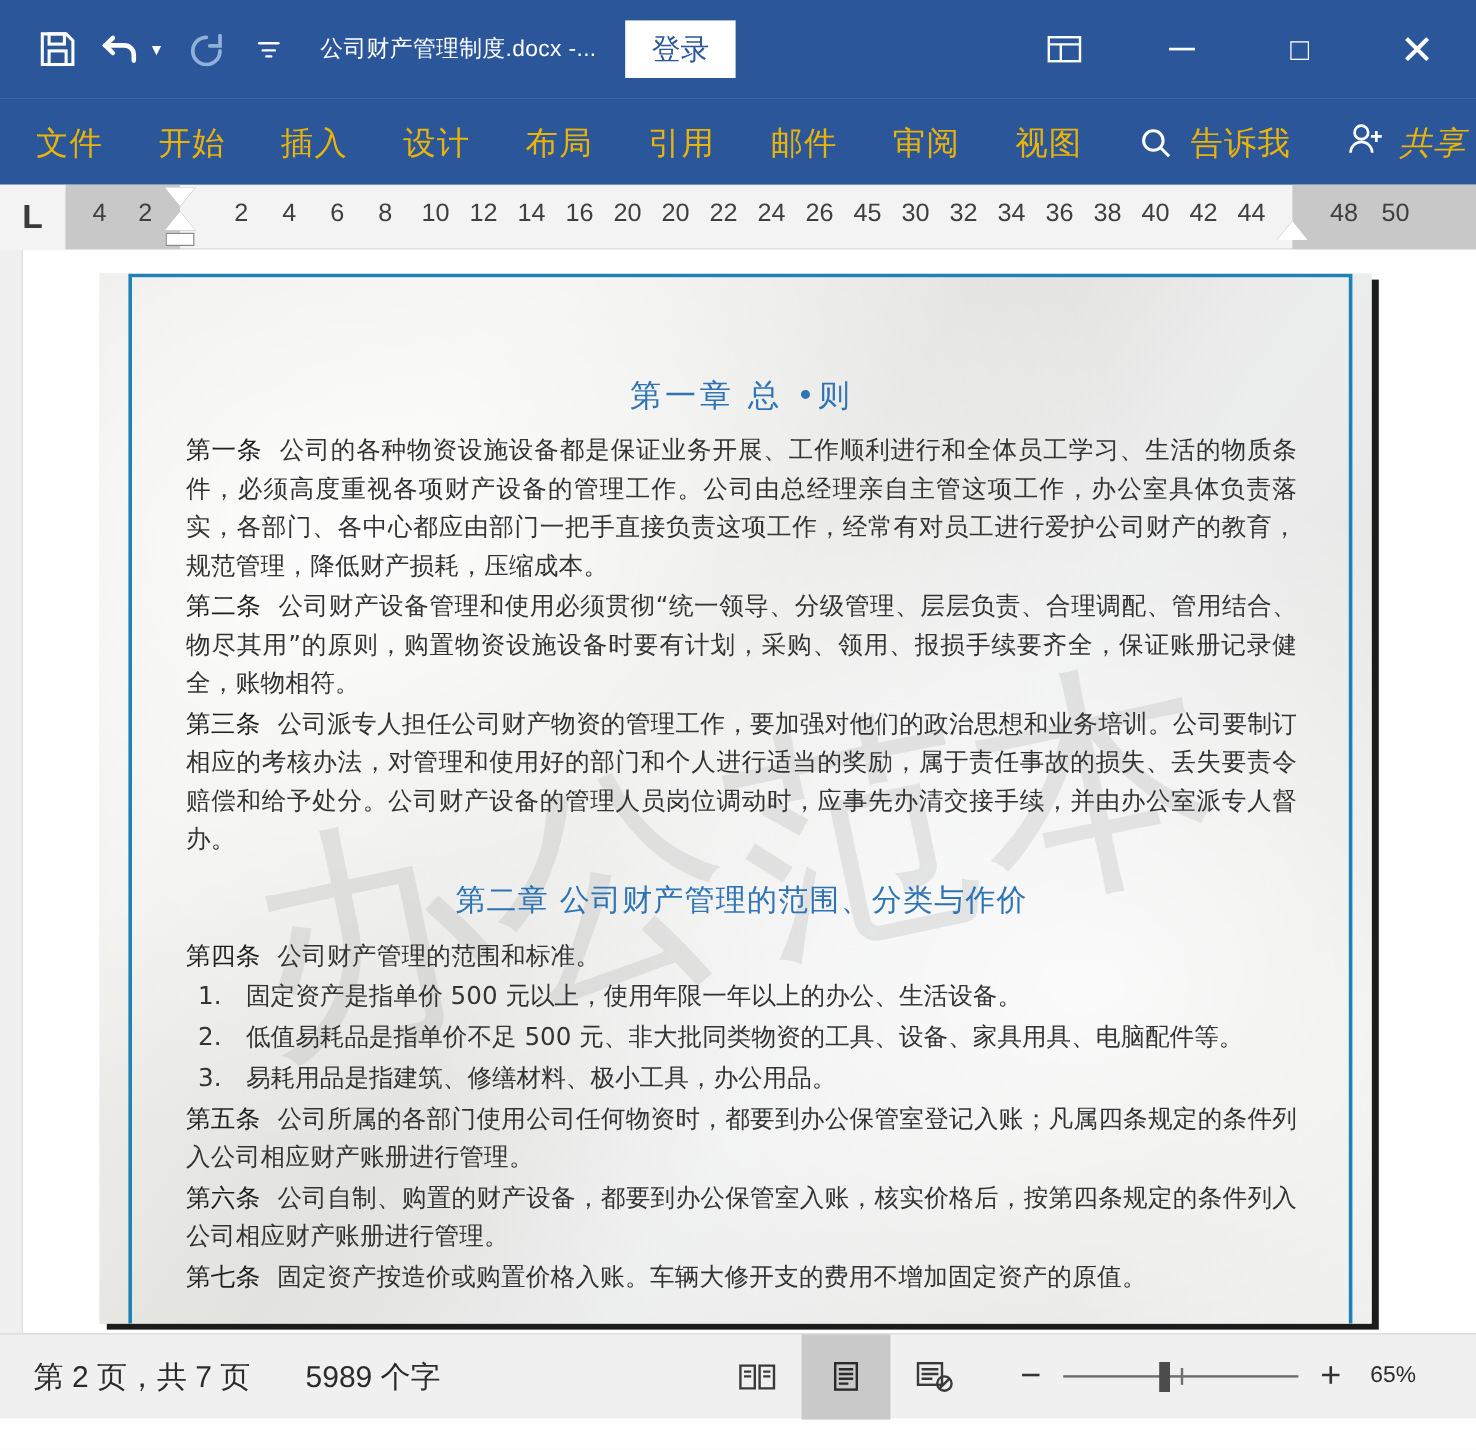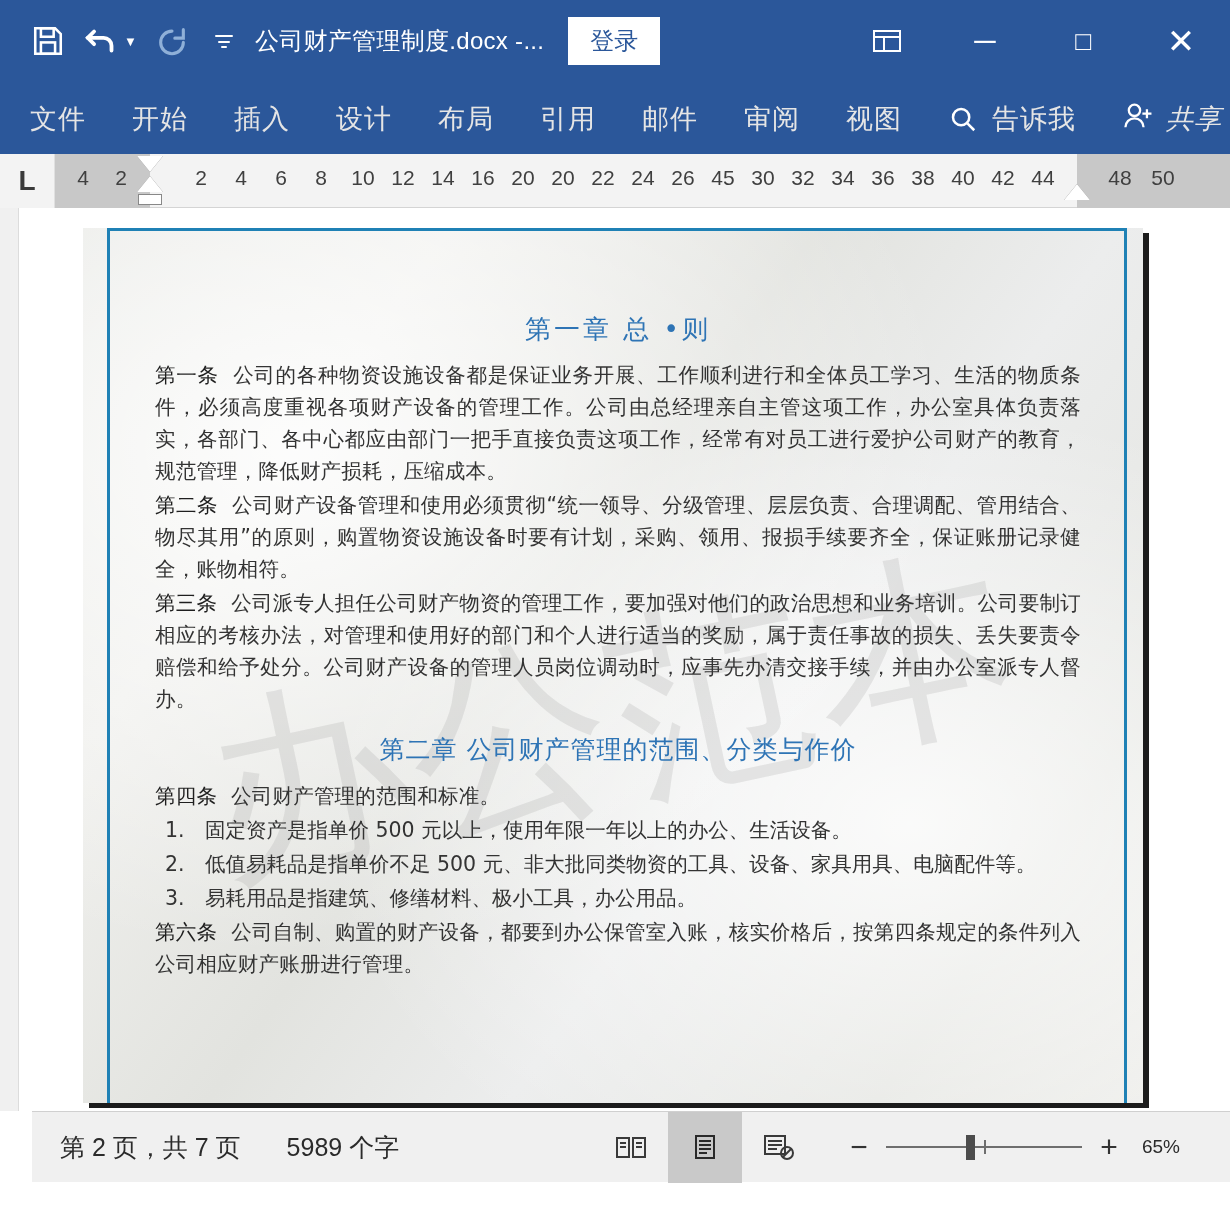--- a/index.html
+++ b/index.html
@@ -32,22 +32,22 @@
     color: #ffffff;
     flex: none;
   }
   .tb-save { width: 52px; height: 52px; }
   .tb-undo { width: 56px; height: 52px; font-size: 36px; }
   .tb-caret { font-size: 13px; margin-left: -6px; margin-right: 8px; }
   .tb-redo { width: 54px; height: 52px; font-size: 33px; }
   .tb-more { width: 50px; height: 52px; font-size: 20px; }
 
   .tb-title {
-    font-size: 24px;
-    margin-left: 6px;
+    font-size: 19px;
+    margin-left: 18px;
     margin-right: 24px;
     white-space: nowrap;
     letter-spacing: 0.3px;
   }
   .tb-login {
     background: #ffffff;
     color: #2b579a;
     font-size: 24px;
     padding: 8px 22px;
     border: 0;
@@ -72,21 +72,21 @@
   .tb-btn.min { font-size: 30px; }
   .tb-btn.max { font-size: 26px; }
   .tb-btn.close { font-size: 34px; }
 
   
   .menubar {
     height: 72px;
     background: #2b579a;
     display: flex;
     align-items: center;
-    color: #e5e5e5;
+    color: #eab308;
     padding-left: 30px;
     box-sizing: border-box;
     border-top: 1px solid #2b579a;
   }
   .menu-item {
     font-size: 27px;
     margin-right: 46px;
     white-space: nowrap;
     letter-spacing: 1px;
   }
@@ -277,21 +277,20 @@
   .statusbar {
     height: 71px;
     background: #f0f0f0;
     border-top: 1px solid #d0d0d0;
     display: flex;
     align-items: center;
     box-sizing: border-box;
     padding-left: 28px;
     color: #2b2b2b;
     font-size: 25px;
-    margin-left: 32px;
   }
   .sb-pages { margin-right: 46px; white-space: nowrap; }
   .sb-words { white-space: nowrap; }
   .sb-views {
     margin-left: auto;
     display: flex;
     align-items: center;
     height: 100%;
   }
   .view-btn {
@@ -508,21 +507,27 @@
         <span class="num">1.</span><span>固定资产是指单价 500 元以上，使用年限一年以上的办公、生活设备。</span>
       </div>
       <div class="listitem">
         <span class="num">2.</span><span>低值易耗品是指单价不足 500 元、非大批同类物资的工具、设备、家具用具、电脑配件等。</span>
       </div>
       <div class="listitem">
         <span class="num">3.</span><span>易耗用品是指建筑、修缮材料、极小工具，办公用品。</span>
       </div>
 
       <p class="para">
+        <b>第五条</b><span class="gap"></span><span>公司所属的各部门使用公司任何物资时，都要到办公保管室登记入账；凡属四条规定的条件列入公司相应财产账册进行管理。</span>
+      </p>
+      <p class="para">
         <b>第六条</b><span class="gap"></span><span>公司自制、购置的财产设备，都要到办公保管室入账，核实价格后，按第四条规定的条件列入公司相应财产账册进行管理。</span>
+      </p>
+      <p class="para">
+        <b>第七条</b><span class="gap"></span><span>固定资产按造价或购置价格入账。车辆大修开支的费用不增加固定资产的原值。</span>
       </p>
     </div>
   </div>
 </div>
 
 <div class="statusbar">
   <div class="sb-pages">第 2 页，共 7 页</div>
   <div class="sb-words">5989 个字</div>
 
   <div class="sb-views">

